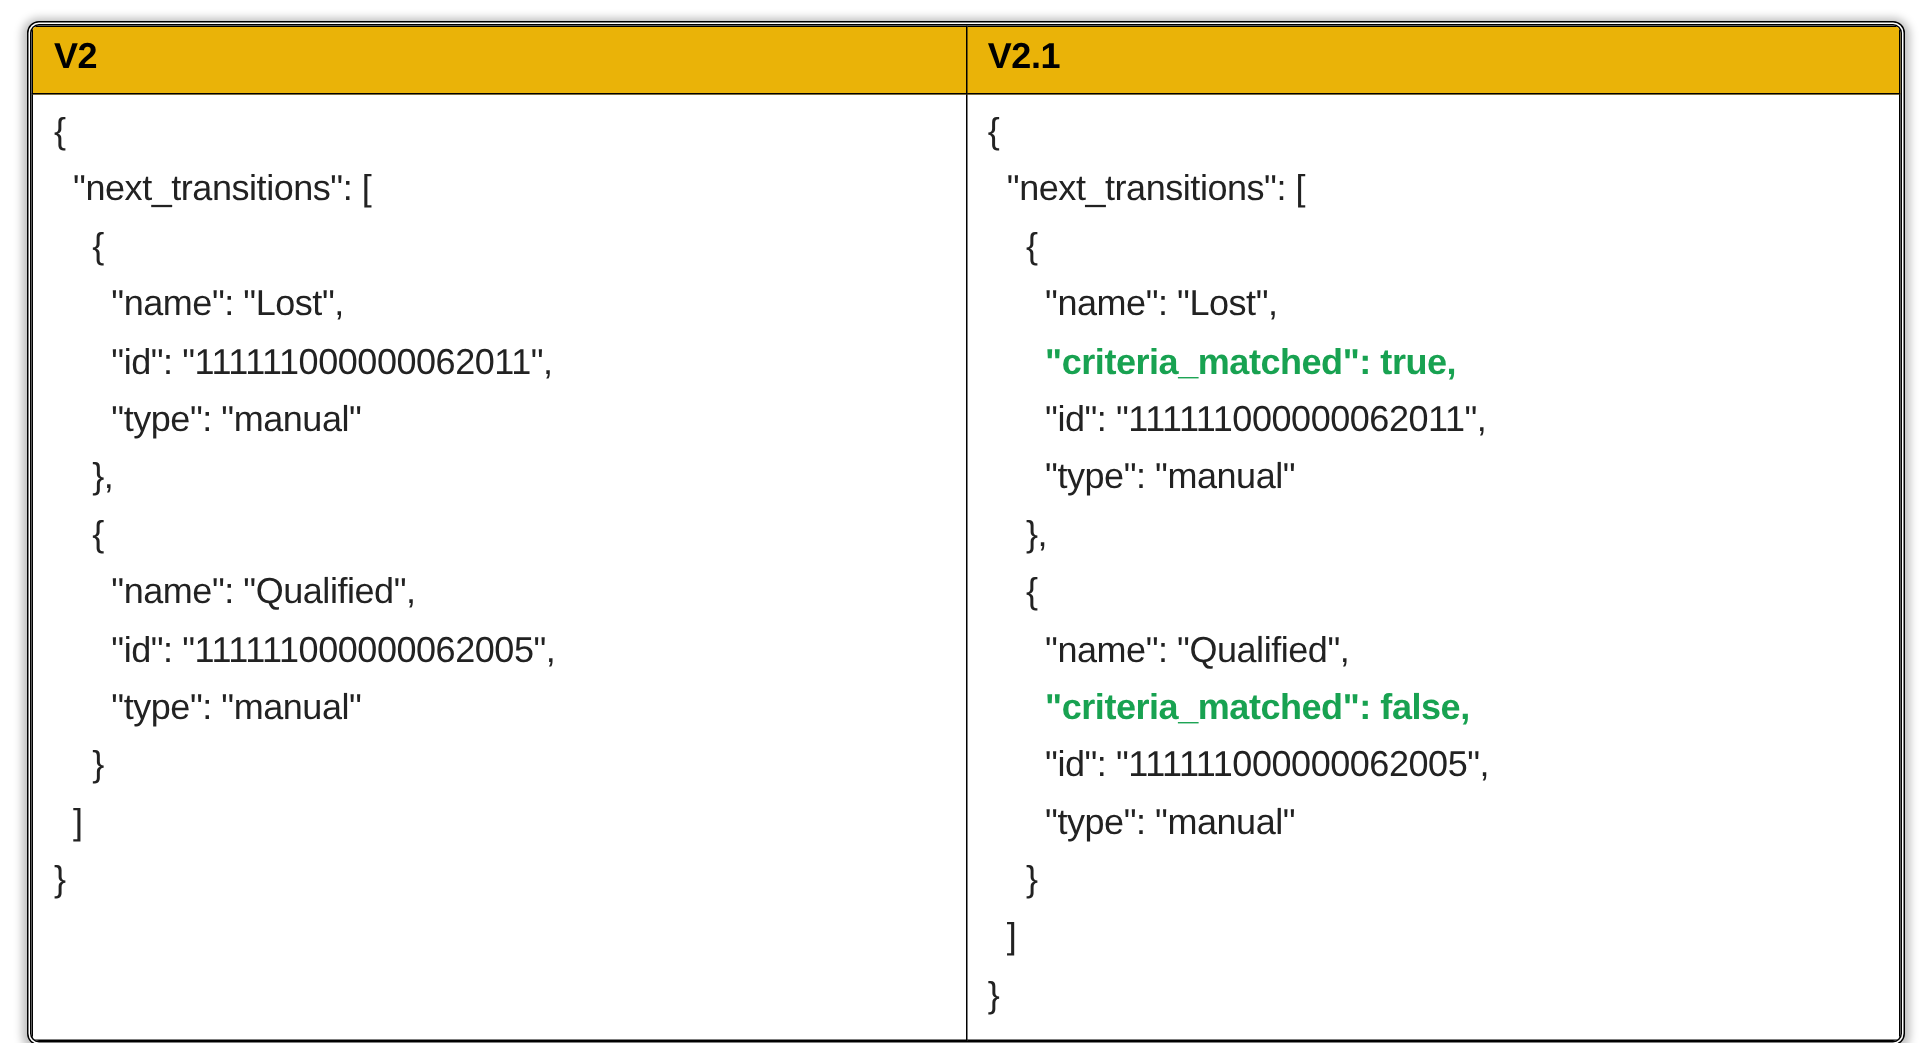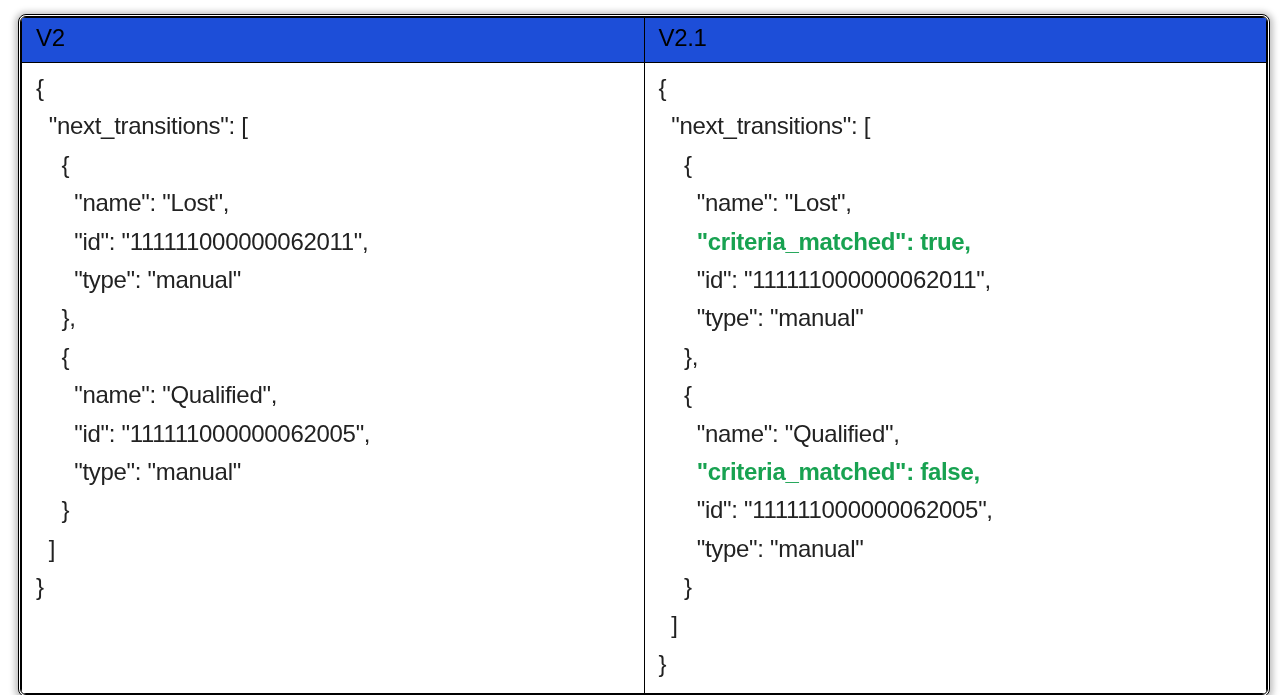--- a/index.html
+++ b/index.html
@@ -30,24 +30,24 @@
     width: 100%;
     table-layout: fixed;
   }
   table.cmp th, table.cmp td {
     border: 1px solid #000;
     vertical-align: top;
     text-align: left;
     padding: 6px 12px 10px 14px;
   }
   table.cmp th {
-    font-weight: 400;
+    font-weight: 700;
     font-size: 24px;
     letter-spacing: -0.3px;
-    background: #1d4ed8;
+    background: #eab308;
   }
   .code {
     white-space: pre;
     font-family: "Helvetica Neue", Helvetica, Arial, sans-serif;
     font-size: 24px;
     line-height: 1.6;
     color: #222;
     letter-spacing: -0.3px;
   }
   .hl {

